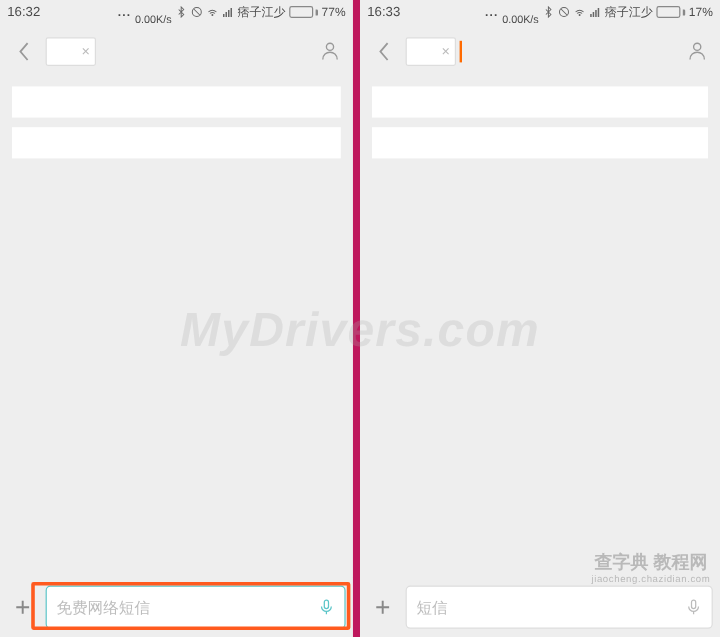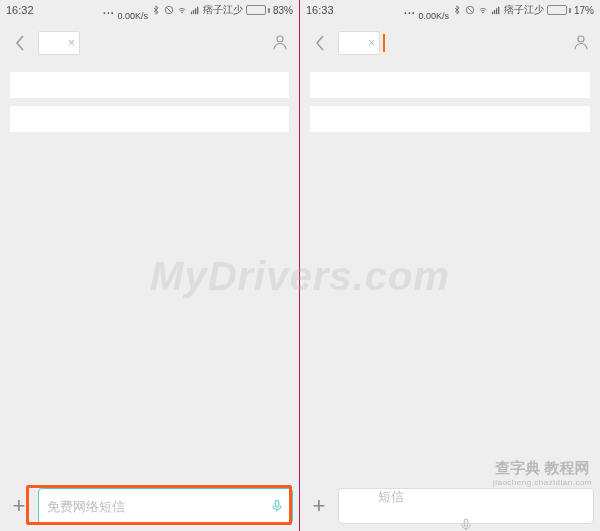--- a/index.html
+++ b/index.html
@@ -16,21 +16,21 @@
   width: 600px;
   height: 531px;
 }
 .phone {
   width: 300px;
   height: 531px;
   background: #eeeeee;
   position: relative;
   display: flex;
   flex-direction: column;
-  border-right: 1px solid #be185d;
+  border-right: 6px solid #be185d;
 }
 .phone:last-child { border-right: none; justify-content: center; }
 
 
 .status-bar {
   height: 20px;
   background: #eeeeee;
   display: flex;
   align-items: center;
   justify-content: space-between;
@@ -254,21 +254,21 @@
               <rect x="7" y="12" width="3" height="10"></rect>
               <rect x="12" y="8" width="3" height="14"></rect>
               <rect x="17" y="4" width="3" height="18"></rect>
             </svg>
         </span>
         <span class="status-carrier">痞子江少</span>
         <span class="battery">
           <span class="battery-shell"><span class="battery-fill" style="width:83%"></span></span>
           <span class="battery-tip"></span>
         </span>
-        <span>83%</span>
+        <span>77%</span>
       </div>
     </div>
 
     <div class="header">
       <div class="back-btn">
         <svg viewBox="0 0 10 16" fill="none" stroke="#999" stroke-width="1.5">
             <path d="M8 1L2 8l6 7"></path>
           </svg>
       </div>
       <div class="recipient-box">
@@ -369,21 +369,21 @@
 
     <div class="content">
       <div class="white-bar"></div>
       <div class="white-bar"></div>
     </div>
 
     <div class="bottom-bar">
       <div class="plus-btn">
         <span>+</span>
       </div>
-      <div class="input-wrapper" style="border-color:#ddd;flex-direction:column;">
+      <div class="input-wrapper" style="border-color:#ddd;">
         <input class="input-field" placeholder="短信" style="">
         <span class="mic-btn" style="color:#bbb;">
           <svg viewBox="0 0 24 24" fill="none" stroke="#bbb" stroke-width="1.8">
               <rect x="9" y="2" width="6" height="12" rx="3"></rect>
               <path d="M5 11a7 7 0 0 0 14 0"></path>
               <path d="M12 18v4"></path>
             </svg>
         </span>
       </div>
     </div>

